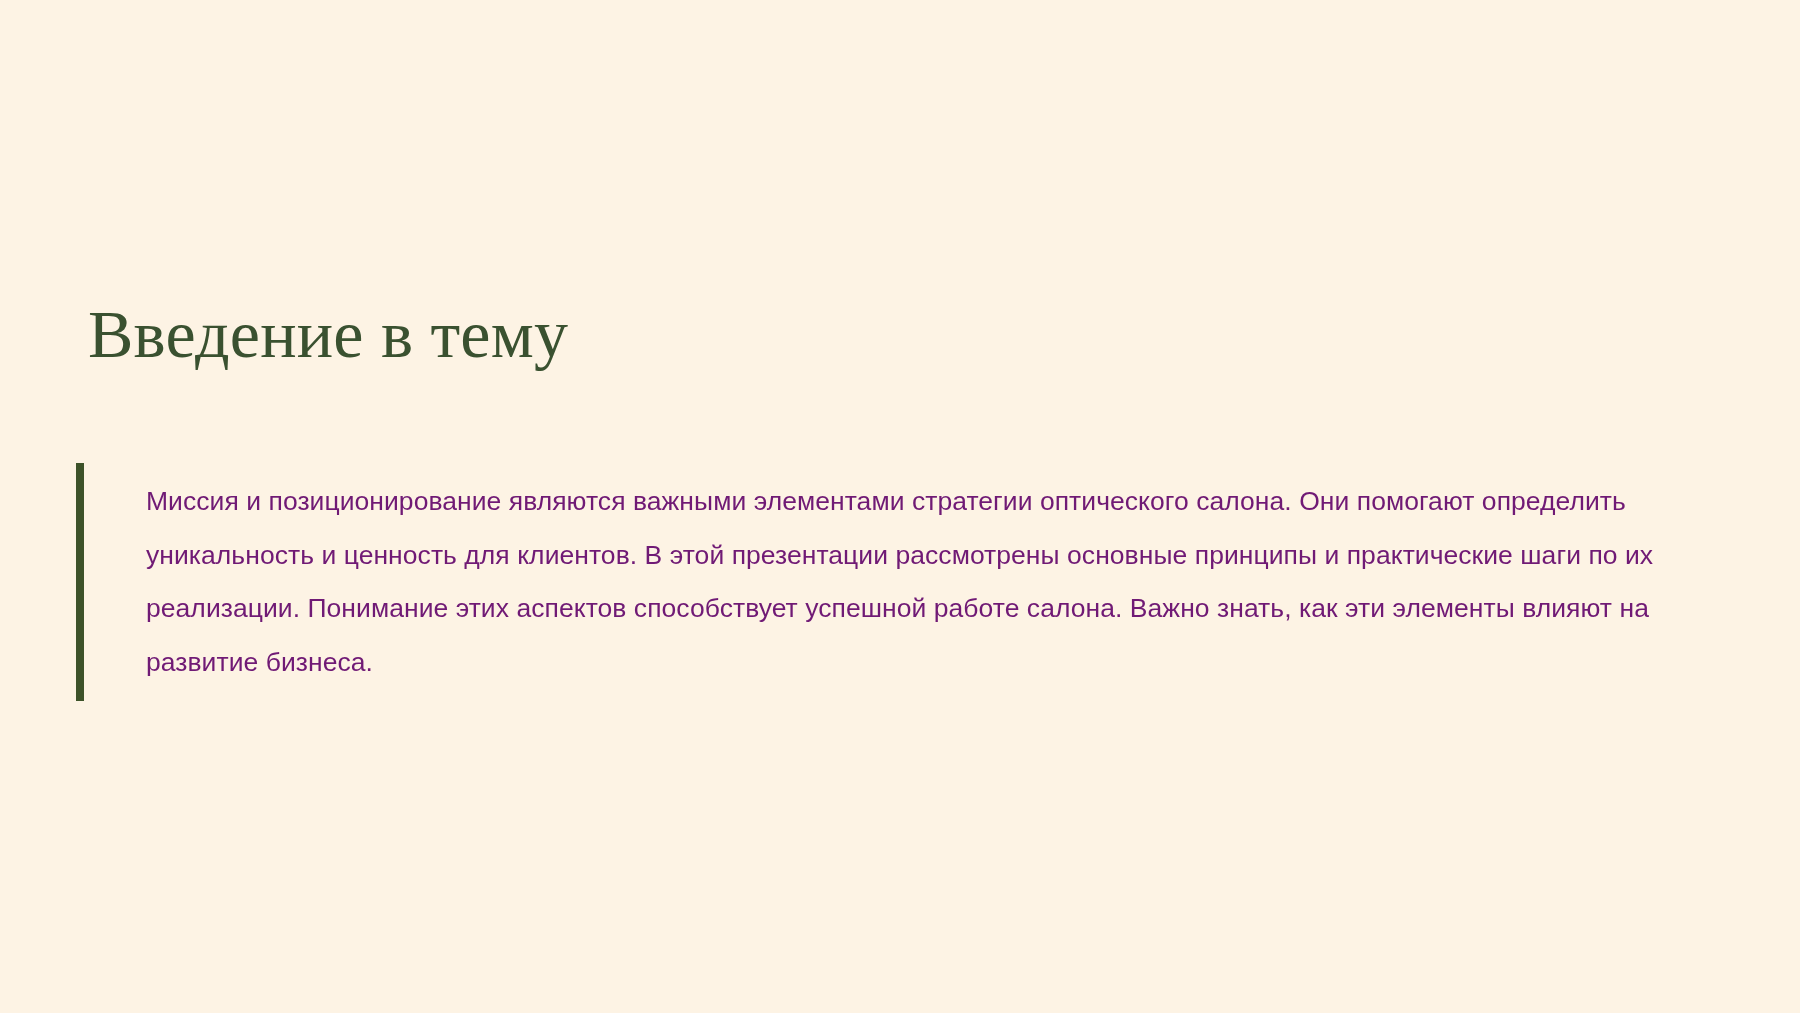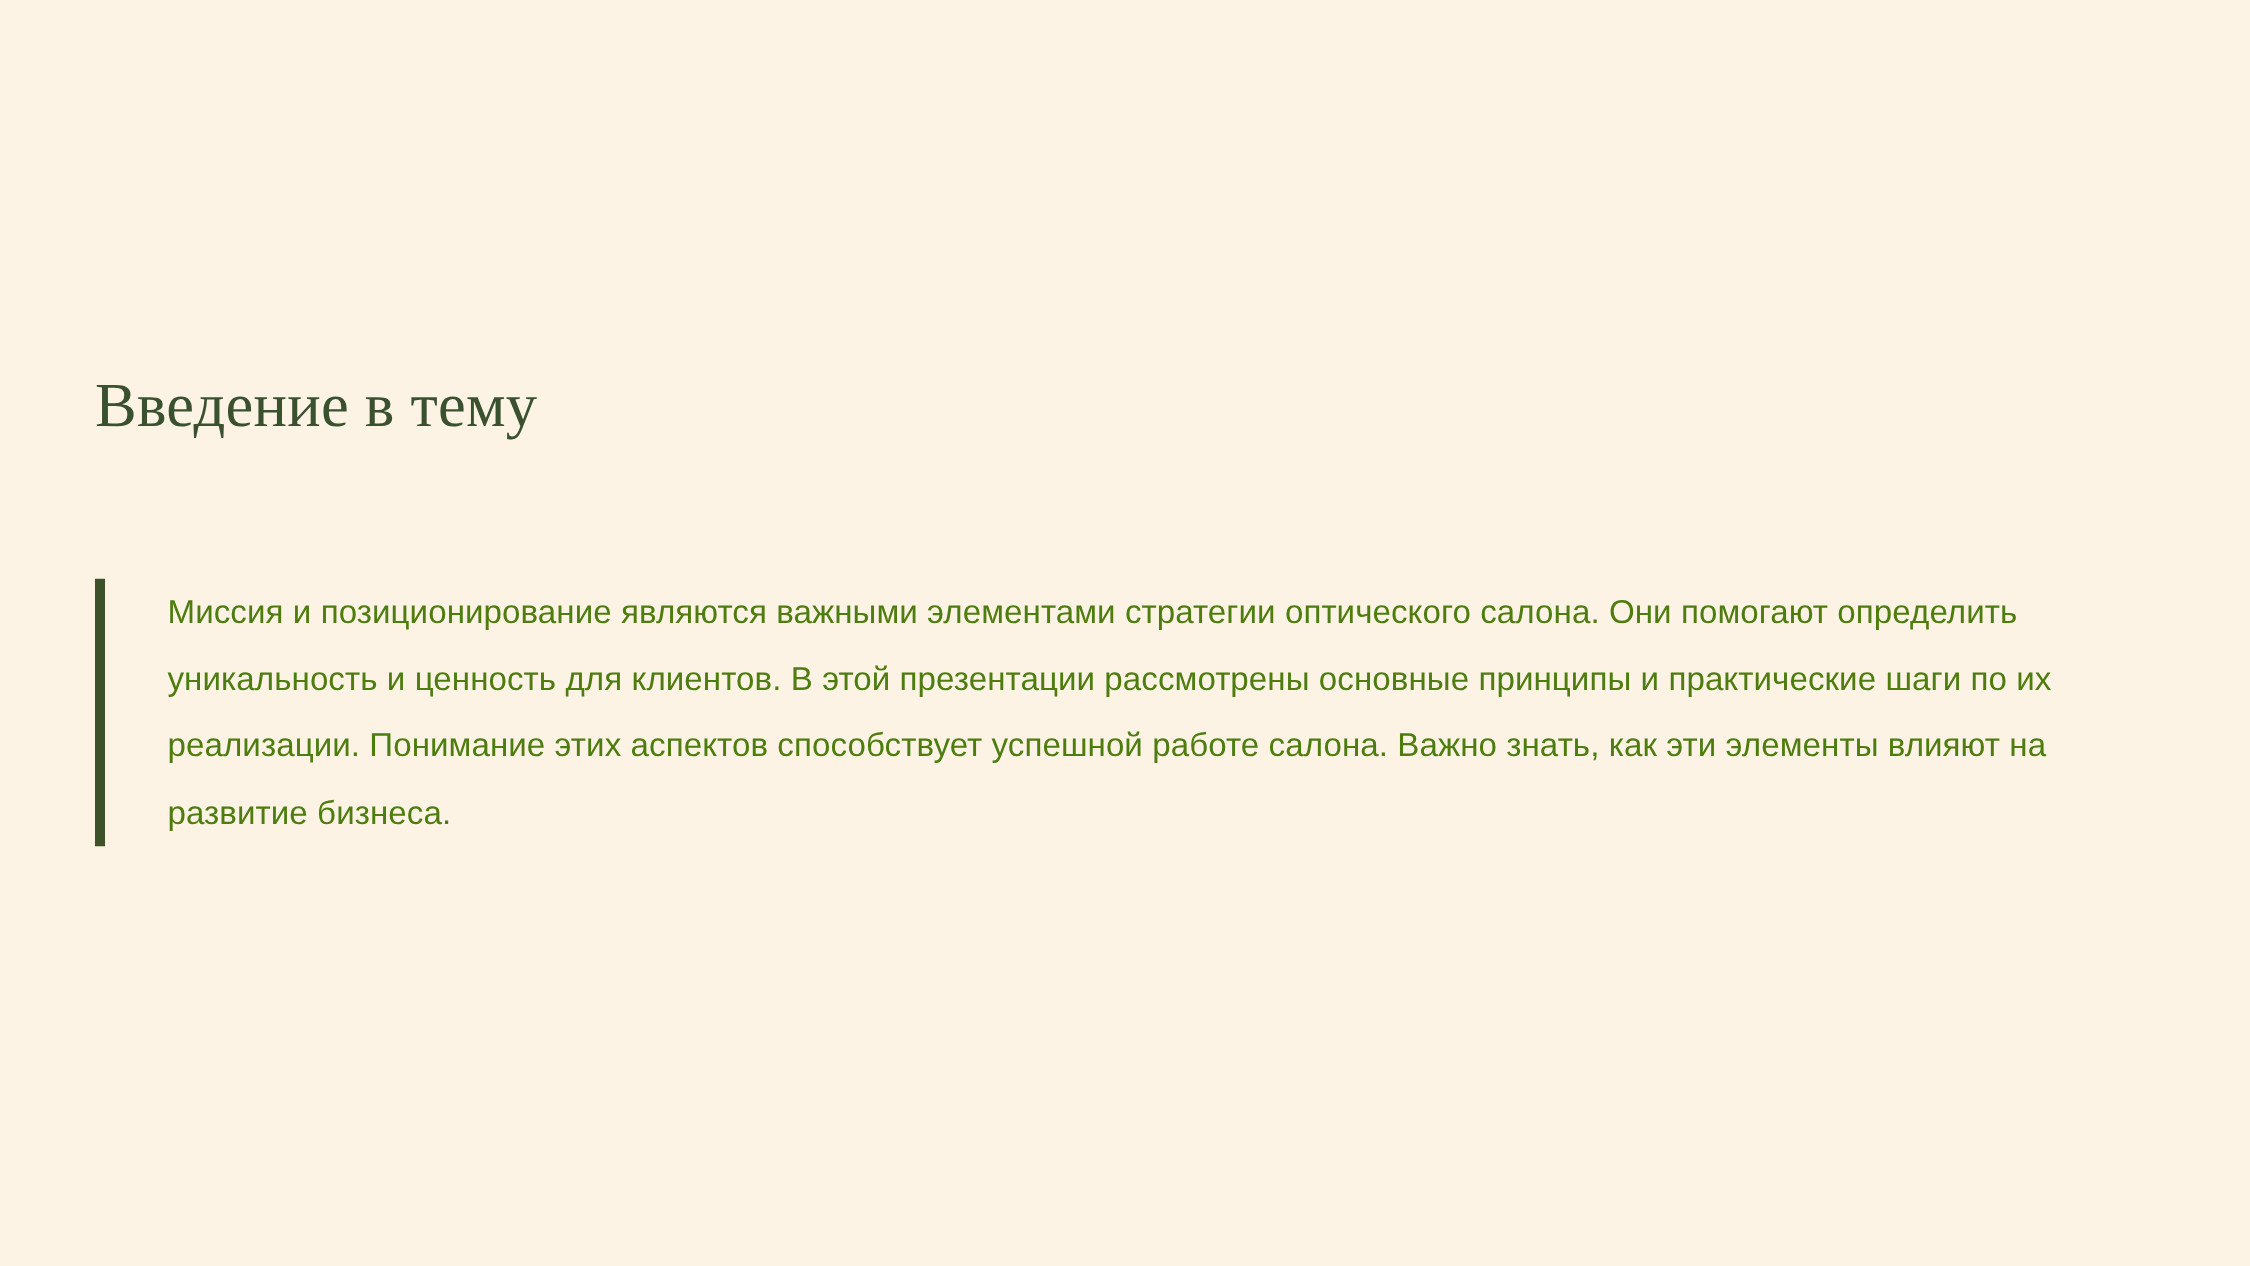--- a/index.html
+++ b/index.html
@@ -18,26 +18,26 @@
     position: relative;
     width: 1800px;
     height: 1013px;
     background: #fdf3e4;
     box-sizing: border-box;
   }
 
   
   .slide-title {
     position: absolute;
-    left: 76px;
+    left: 88px;
     top: 296px;
     margin: 0;
     font-family: "Liberation Serif", "DejaVu Serif", serif;
     font-weight: 400;
-    font-size: 50px;
+    font-size: 68px;
     line-height: 1.12;
     letter-spacing: 0.2px;
     color: #3a5130;
     white-space: nowrap;
   }
 
   
   .body-block {
     position: absolute;
     left: 76px;
@@ -49,27 +49,27 @@
 
   .accent-bar {
     flex: 0 0 auto;
     width: 8px;
     background: #3d5229;
     border-radius: 0;
   }
 
   .body-text {
     flex: 1 1 auto;
-    margin: 0;
+    margin: 12px;
     padding: 0 40px 0 50px;
     font-family: "Liberation Sans", "DejaVu Sans", sans-serif;
     font-weight: 400;
     font-size: 26.5px;
     line-height: 53.5px;
-    color: #4d7c0f;
+    color: #701a75;
     text-align: left;
     letter-spacing: 0.05px;
     max-width: 1590px;
   }
 </style>
 </head>
 <body>
 
 <div class="slide">
 

